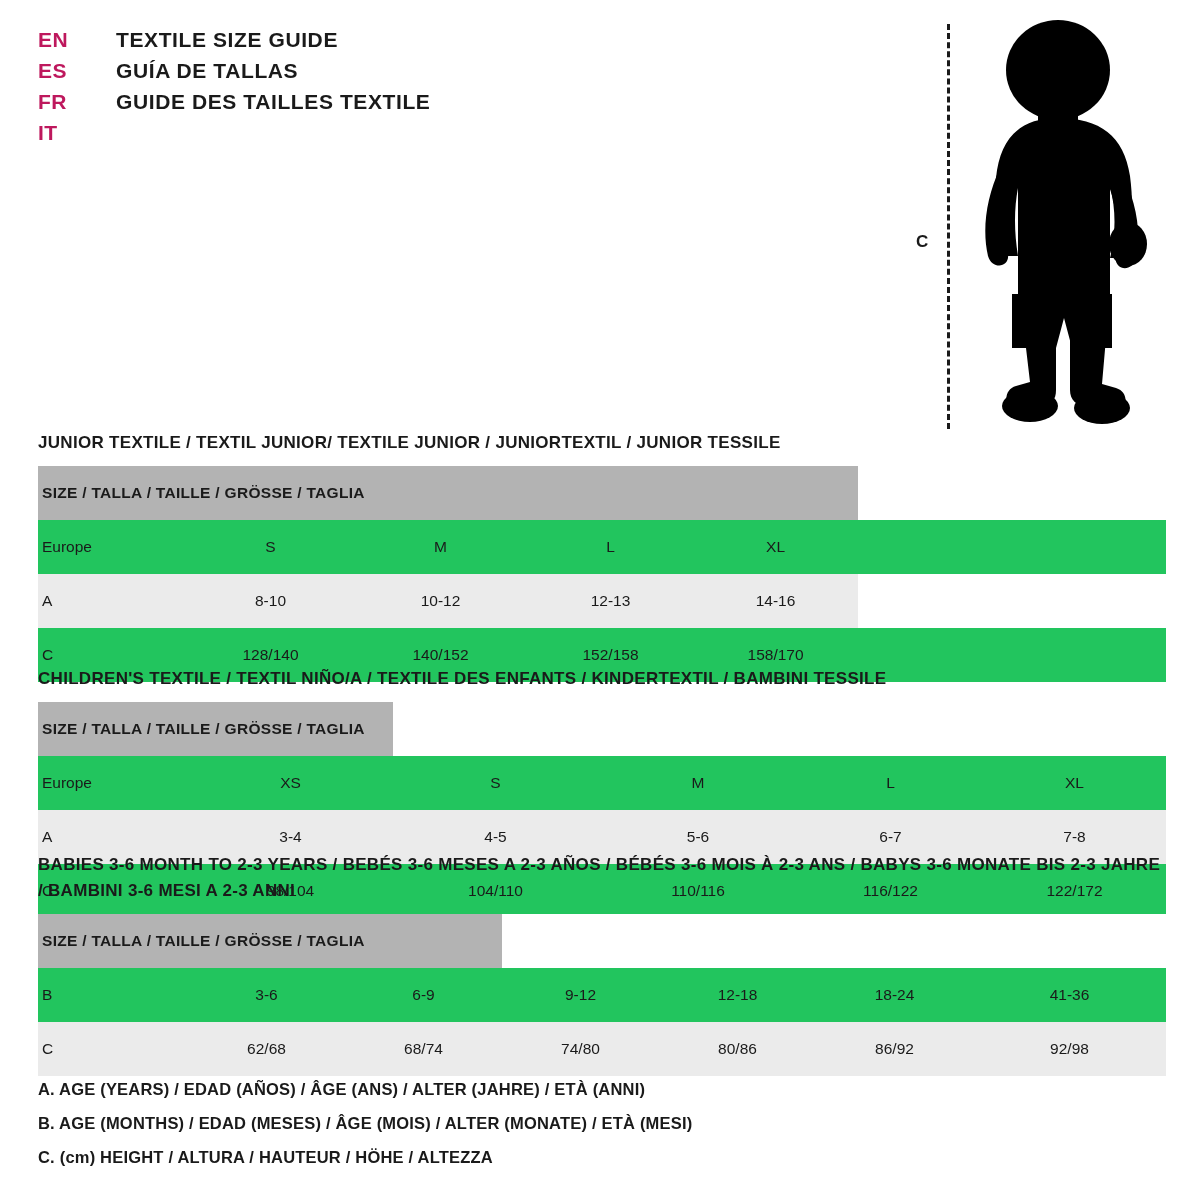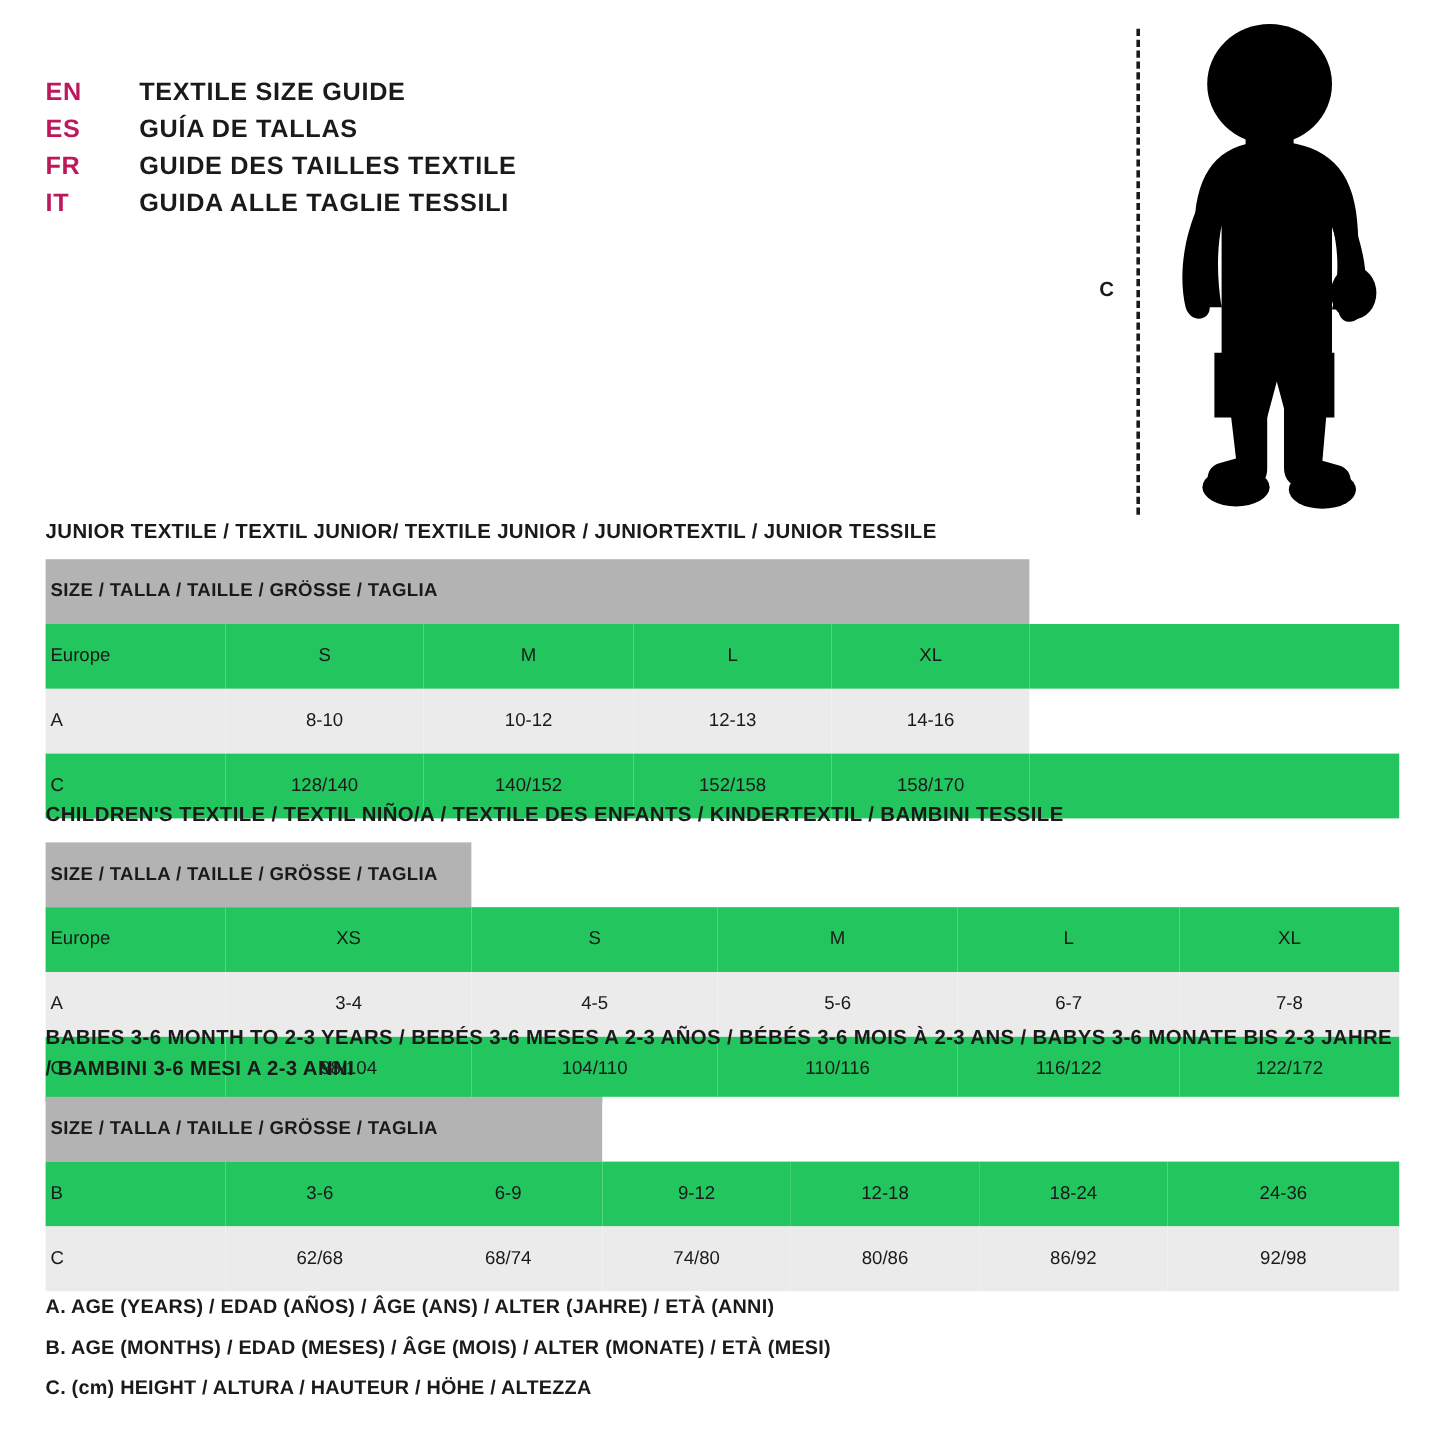--- a/index.html
+++ b/index.html
@@ -34,21 +34,20 @@
     font-weight: bold;
     letter-spacing: 0.5px;
     color: #be185d;
   }
   .lang-title {
     font-size: 21px;
     font-weight: bold;
     letter-spacing: 0.6px;
     color: #1a1a1a;
     text-transform: uppercase;
-    margin-top: 37px;
   }
 
   
   .figure-area {
     position: absolute;
     left: 900px;
     top: 10px;
     width: 280px;
     height: 420px;
   }
@@ -145,21 +144,20 @@
   <div class="lang-row">
     <div class="lang-code">ES</div>
     <div class="lang-title">GUÍA DE TALLAS</div>
   </div>
   <div class="lang-row">
     <div class="lang-code">FR</div>
     <div class="lang-title">GUIDE DES TAILLES TEXTILE</div>
   </div>
   <div class="lang-row">
     <div class="lang-code">IT</div>
-    <div class="lang-title">GUIDA ALLE TAGLIE TESSILI</div>
   </div>
 </div>
 
 <div class="figure-area">
   <div class="c-label">C</div>
   <div class="dashed-line"></div>
   <svg class="kid-svg" width="200" height="410" viewBox="0 0 200 410">
     <g fill="#000000">
 
       <ellipse cx="98" cy="52" rx="52" ry="50"></ellipse>
@@ -301,21 +299,21 @@
         <td class="band-label" colspan="3">SIZE / TALLA / TAILLE / GRÖSSE / TAGLIA</td>
         <td colspan="4" style="background:#ffffff;"></td>
       </tr>
       <tr class="row-plain">
         <td class="lbl-cell">B</td>
         <td class="val-cell">3-6</td>
         <td class="val-cell">6-9</td>
         <td class="val-cell">9-12</td>
         <td class="val-cell">12-18</td>
         <td class="val-cell">18-24</td>
-        <td class="val-cell">24-36</td>
+        <td class="val-cell">41-36</td>
       </tr>
       <tr class="row-shade">
         <td class="lbl-cell">C</td>
         <td class="val-cell">62/68</td>
         <td class="val-cell">68/74</td>
         <td class="val-cell">74/80</td>
         <td class="val-cell">80/86</td>
         <td class="val-cell">86/92</td>
         <td class="val-cell">92/98</td>
       </tr>

